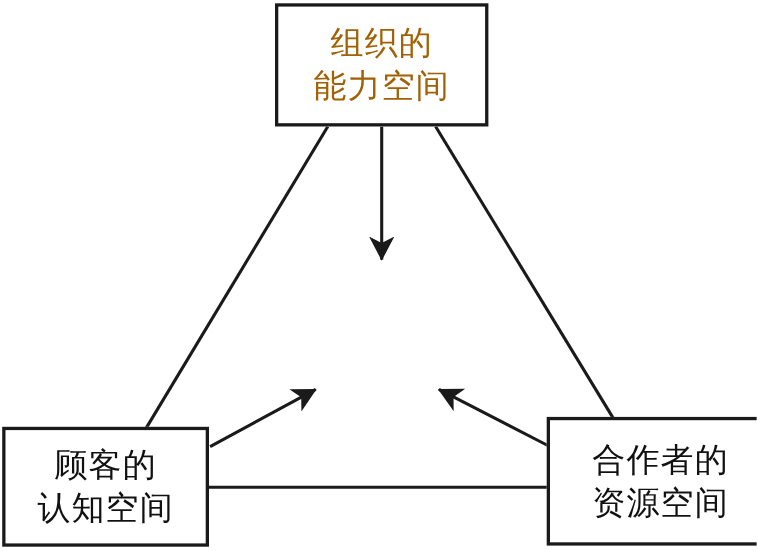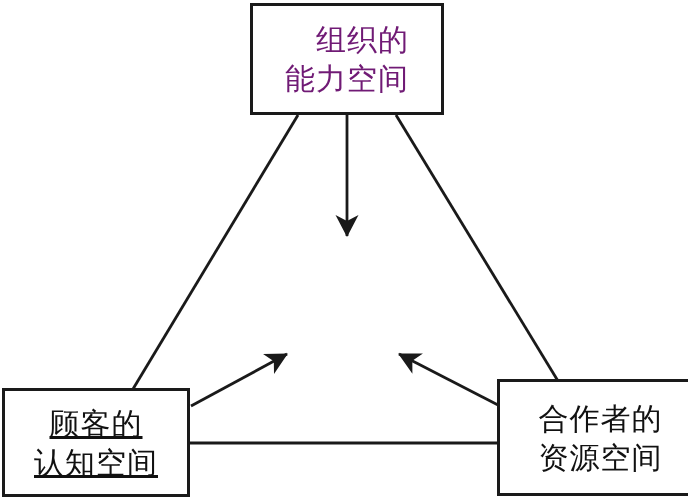--- a/index.html
+++ b/index.html
@@ -69,27 +69,27 @@
     <line x1="396" y1="115" x2="558" y2="381"></line>
 
     <line x1="191" y1="406" x2="287" y2="354" marker-end="url(#arrow)"></line>
 
     <line x1="498" y1="405" x2="399" y2="354" marker-end="url(#arrow)"></line>
 
     <line x1="189" y1="443" x2="498" y2="443"></line>
   </svg>
 
   <div class="node node-top" style="background: rgb(255, 255, 255);">
-    <span class="label" style="color: #701a75; text-align: right;">组织的
+    <span class="label" style="color: #a16207;">组织的
 能力空间</span>
   </div>
 
 
   <div class="node node-bottom-left" style="background: rgb(255, 255, 255);">
-    <span class="label" style="color: rgb(17, 17, 17); text-decoration: underline;">顾客的
+    <span class="label" style="color: rgb(17, 17, 17);">顾客的
 认知空间</span>
   </div>
 
   <div class="node node-bottom-right" style="background: rgb(255, 255, 255);">
     <span class="label" style="color: rgb(17, 17, 17);">合作者的
 资源空间</span>
   </div>
 
 </div>
 

